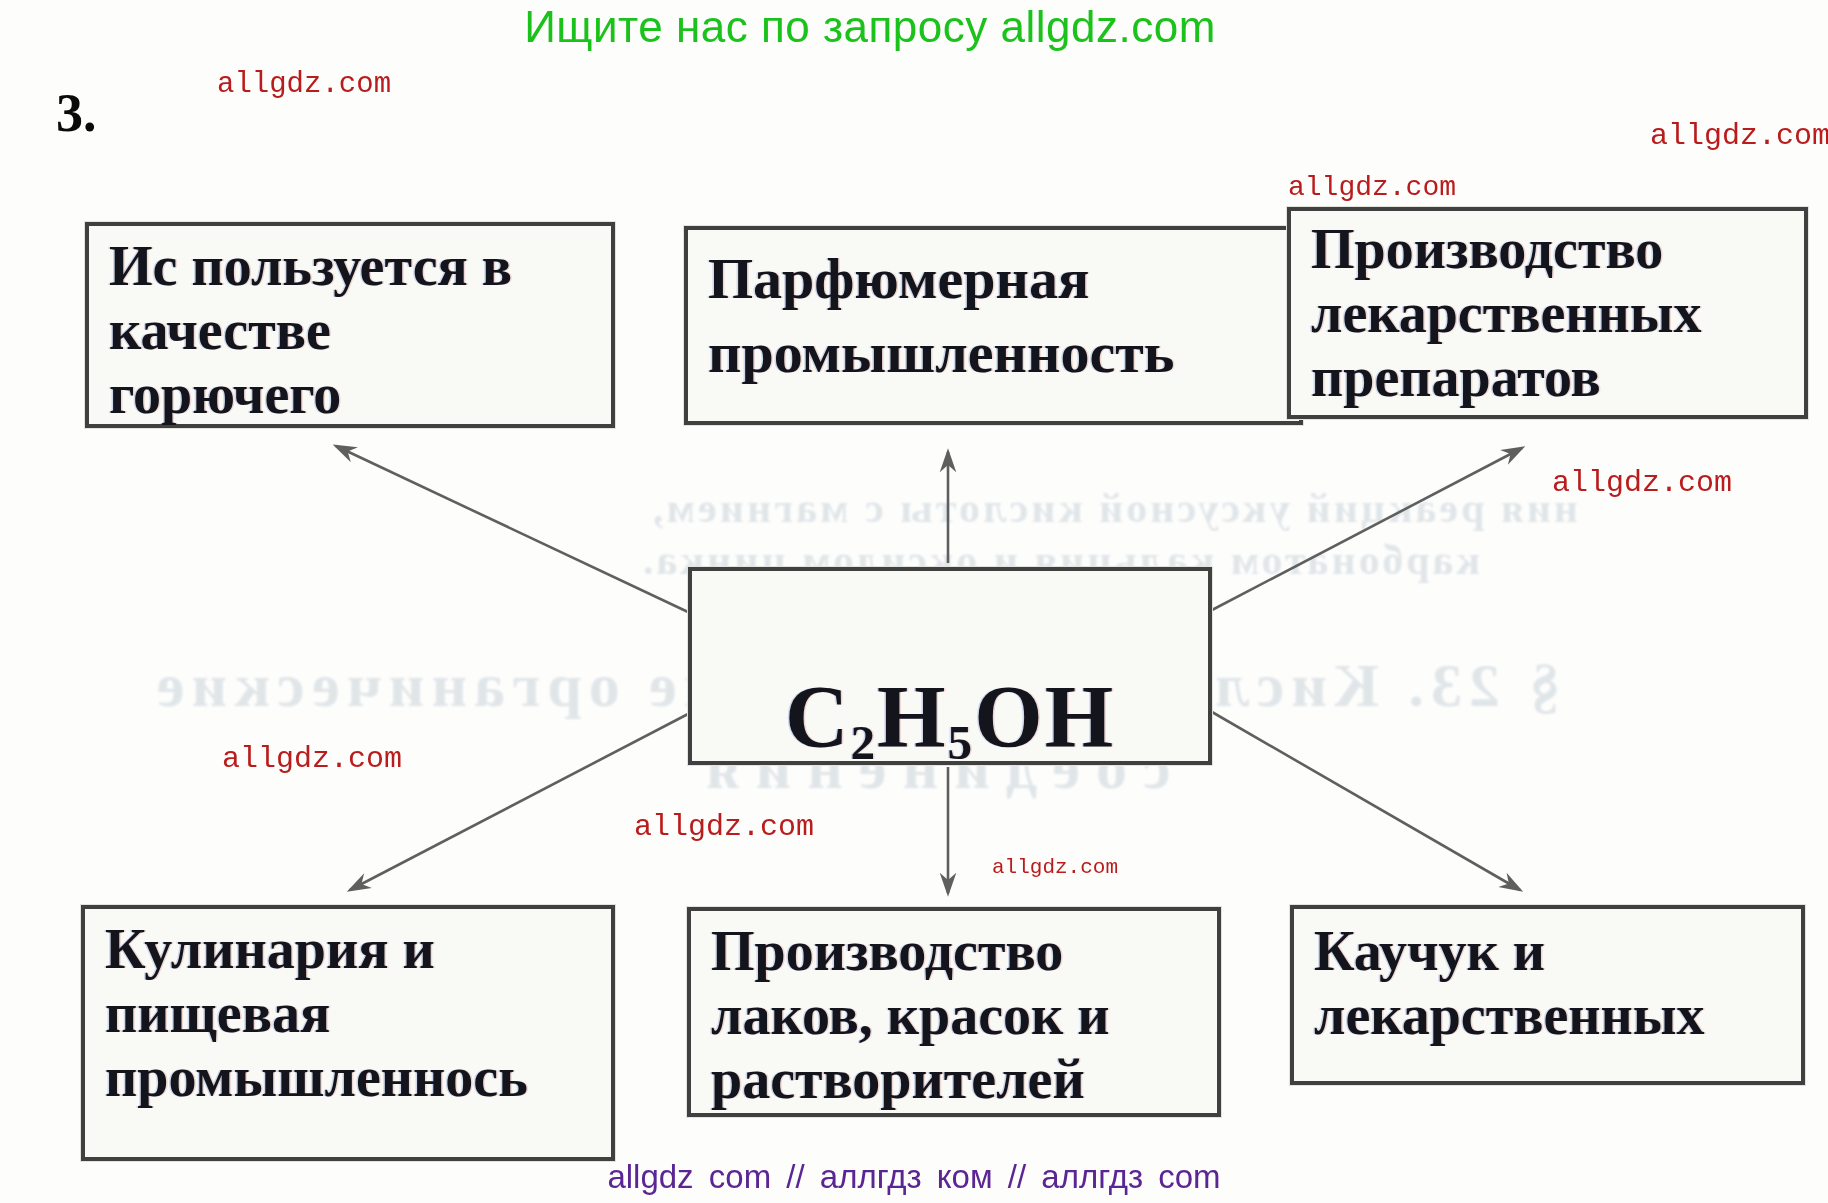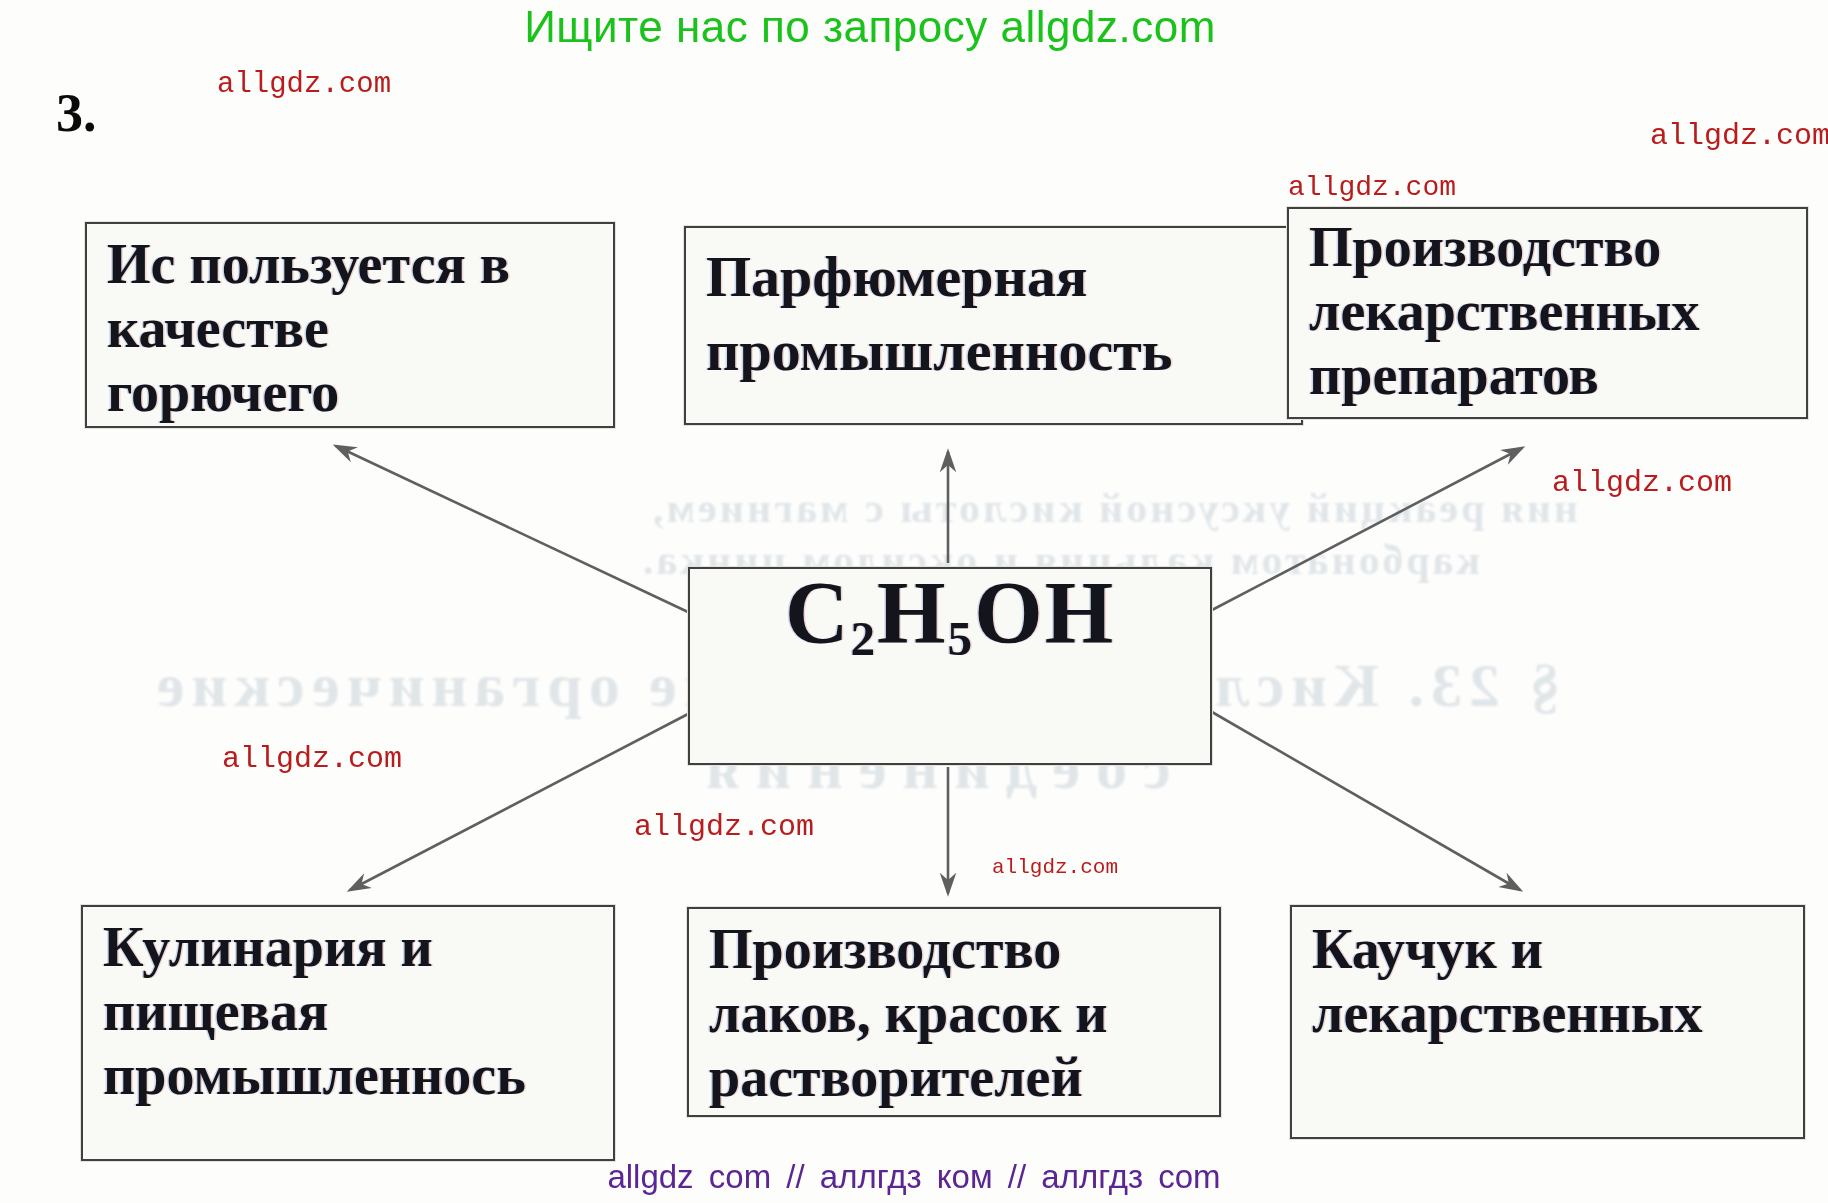--- a/index.html
+++ b/index.html
@@ -32,35 +32,35 @@
   
   .ghost{position:absolute;white-space:nowrap;transform:scaleX(-1);
     font-family:"Liberation Serif", serif;font-weight:bold;color:#9fb0bd;opacity:.30;
     filter:blur(1.1px);}
   .ghost-1{left:650px;top:484px;font-size:42px;letter-spacing:3px;}
   .ghost-2{left:640px;top:536px;font-size:42px;letter-spacing:3px;}
   .ghost-3{left:150px;top:650px;font-size:62px;letter-spacing:7px;}
   .ghost-4{left:690px;top:732px;font-size:62px;letter-spacing:16px;}
 
   
-  .dbox{position:absolute;background:#f9f9f6;border:2px solid #404040;
+  .dbox{position:absolute;background:#f9f9f6;border:4px solid #404040;
     box-shadow:0 0 0 1px #e4e4de;box-sizing:border-box;
     font-family:"Liberation Serif", serif;font-weight:bold;font-size:56px;line-height:64px;
     color:#14141c;padding:8px 0 0 20px;
     text-shadow:1.5px 0 0 rgba(185,45,30,.16), -1.5px 0 0 rgba(40,85,200,.20);}
   .dbox .ln{display:block;white-space:nowrap;}
   .box-tl{left:85px;top:222px;width:530px;height:206px;}
   .box-tc{left:684px;top:226px;width:619px;height:199px;font-size:58px;line-height:74px;padding-top:12px;}
   .box-tr{left:1287px;top:207px;width:521px;height:212px;padding-top:6px;}
   .box-bl{left:81px;top:905px;width:534px;height:256px;}
   .box-bc{left:687px;top:907px;width:534px;height:210px;}
-  .box-br{left:1290px;top:905px;width:515px;height:234px;padding-top:10px;}
+  .box-br{left:1290px;top:905px;width:515px;height:180px;padding-top:10px;}
 
   .box-center{left:688px;top:567px;width:524px;height:198px;
-    display:flex;align-items:flex-start;justify-content:center;
+    display:flex;align-items:flex-end;justify-content:center;
     font-size:88px;line-height:88px;padding:0;}
   .box-center .formula{white-space:nowrap;letter-spacing:2px;}
   .box-center sub{font-size:.56em;vertical-align:-0.26em;line-height:0;}
 
   
   .arrows{position:absolute;left:0;top:0;}
 </style>
 </head>
 <body>
 

